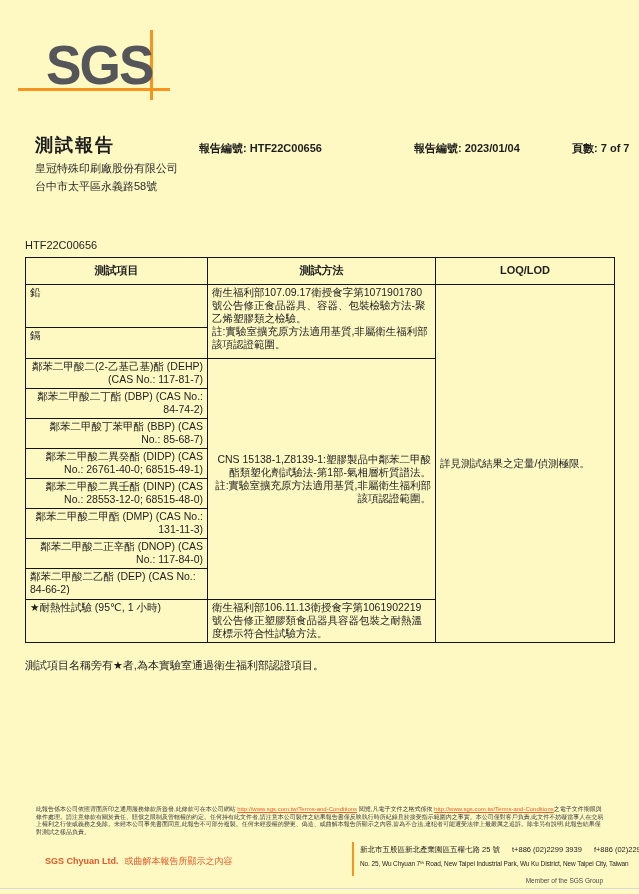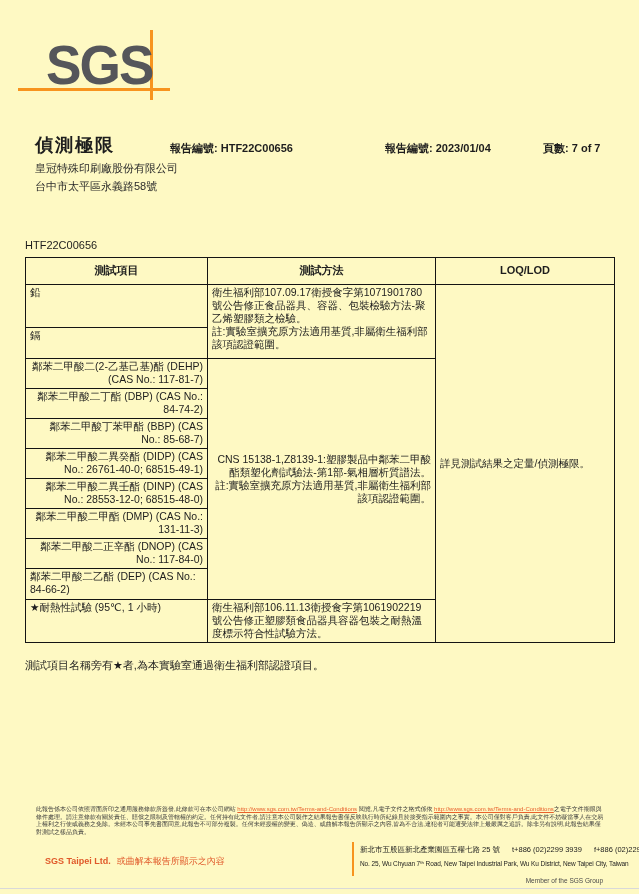--- a/index.html
+++ b/index.html
@@ -13,21 +13,21 @@
   .logo-text {
     position:absolute; left:28px; top:8px;
     font-size:56px; font-weight:800; letter-spacing:-2px;
     color:#55565a; transform:scaleX(0.95); transform-origin:left top;
     font-family:"Liberation Sans","DejaVu Sans",sans-serif;
   }
   .logo-hline { position:absolute; left:0; top:64px; width:152px; height:2.5px; background:#f7941e; }
   .logo-vline { position:absolute; left:132px; top:6px; width:2.5px; height:70px; background:#f7941e; }
   
   .report-title { position:absolute; left:35px; top:133px; font-size:18px; font-weight:bold; letter-spacing:2px; color:#1d1d1d; }
-  .hdr-field { position:absolute; top:141px; font-size:11px; font-weight:bold; color:#1d1d1d; white-space:nowrap; }
+  .hdr-field { position:absolute; top:141px; font-size:11px; font-weight:bold; color:#1d1d1d; white-space:nowrap;margin-left:29px; }
   .hdr-report-no { left:170px; }
   .hdr-report-date { left:385px; }
   .hdr-page { left:543px; }
   .applicant-name { position:absolute; left:35px; top:161px; font-size:11px; color:#2a2a2a; }
   .applicant-addr { position:absolute; left:35px; top:179px; font-size:11px; color:#2a2a2a; }
   
   .intro-line { position:absolute; left:25px; top:222px; font-size:11px; color:#1d1d1d; }
   .intro-ref  { position:absolute; left:25px; top:239px; font-size:11px; color:#1d1d1d; }
   
   .table-wrap { position:absolute; left:25px; top:257px; }
@@ -59,21 +59,21 @@
 <body>
 
 <div class="page">
 
   <div class="logo-block">
     <div class="logo-hline"></div>
     <div class="logo-vline"></div>
     <div class="logo-text">SGS</div>
   </div>
 
-  <div class="report-title">偵測極限</div>
+  <div class="report-title">測試報告</div>
   <div class="hdr-field hdr-report-no"><span>報告編號:</span> <span>HTF22C00656</span></div>
   <div class="hdr-field hdr-report-date"><span>報告編號:</span> <span>2023/01/04</span></div>
   <div class="hdr-field hdr-page"><span>頁數:</span> <span>7 of 7</span></div>
   <div class="applicant-name">皇冠特殊印刷廠股份有限公司</div>
   <div class="applicant-addr">台中市太平區永義路58號</div>
 
   <div class="intro-ref">HTF22C00656</div>
 
   <div class="table-wrap">
     <table class="report-table">
@@ -132,21 +132,21 @@
   </div>
 
   <div class="star-note">測試項目名稱旁有★者,為本實驗室通過衛生福利部認證項目。</div>
 
   <div class="disclaimer">
     <span>此報告係本公司依照背面所印之通用服務條款所簽發,此條款可在本公司網站 </span><span class="disc-link">http://www.sgs.com.tw/Terms-and-Conditions</span><span> 閱覽,凡電子文件之格式係依 </span><span class="disc-link">http://www.sgs.com.tw/Terms-and-Conditions</span><span>之電子文件期限與條件處理。請注意條款有關於責任、賠償之限制及管轄權的約定。任何持有此文件者,請注意本公司製作之結果報告書僅反映執行時所紀錄且於接受指示範圍內之事實。</span><span>本公司僅對客戶負責,此文件不妨礙當事人在交易上權利之行使或義務之免除。未經本公司事先書面同意,此報告不可部分複製。任何未經授權的變更、偽造、或曲解本報告所顯示之內容,皆</span><span>為不合法,違犯者可能遭受法律上最嚴厲之追訴。除非另有說明,此報告結果僅對測試之樣品負責。</span>
   </div>
 
   <div class="footer-divider"></div>
   <div class="footer-company">
-    <span class="en">SGS Taipei Ltd.</span><span>或曲解本報告所顯示之內容</span>
+    <span class="en">SGS Chyuan Ltd.</span><span>或曲解本報告所顯示之內容</span>
   </div>
   <div class="footer-addr-zh">
     <span>新北市五股區新北產業園區五權七路 25 號</span>
     <span>t+886 (02)2299 3939</span>
     <span>f+886 (02)2299 3237</span>
   </div>
   <div class="footer-addr-en">No. 25, Wu Chyuan 7ᵗʰ Road, New Taipei Industrial Park, Wu Ku District, New Taipei City, Taiwan</div>
   <div class="footer-member">Member of the SGS Group</div>
   <div class="bottom-line"></div>
 

